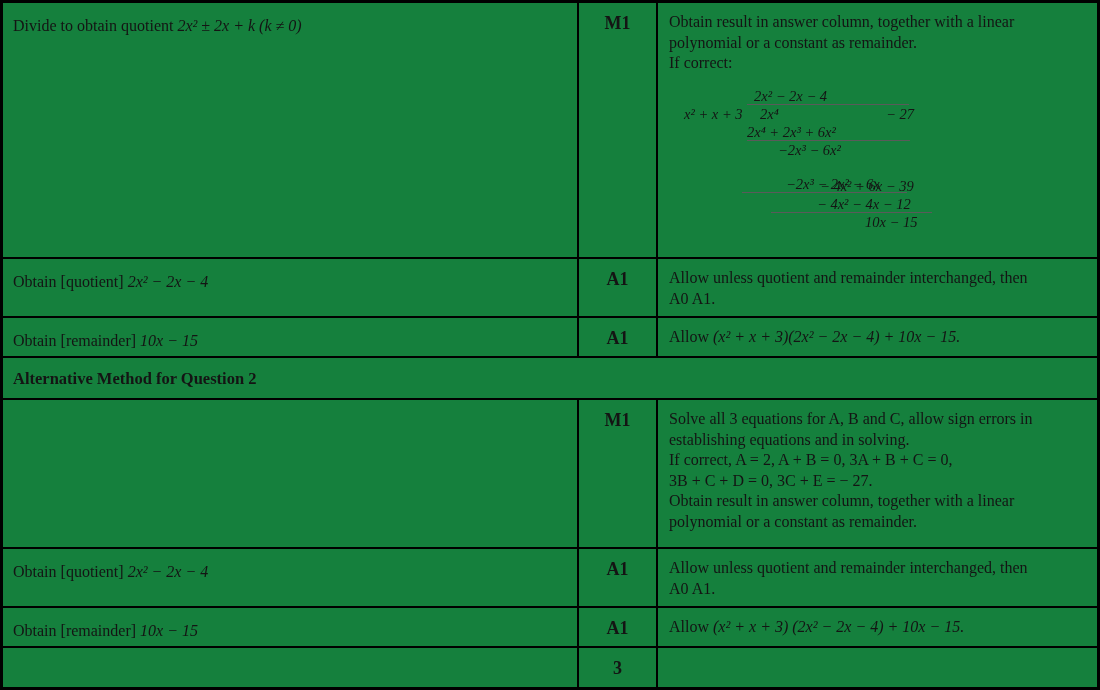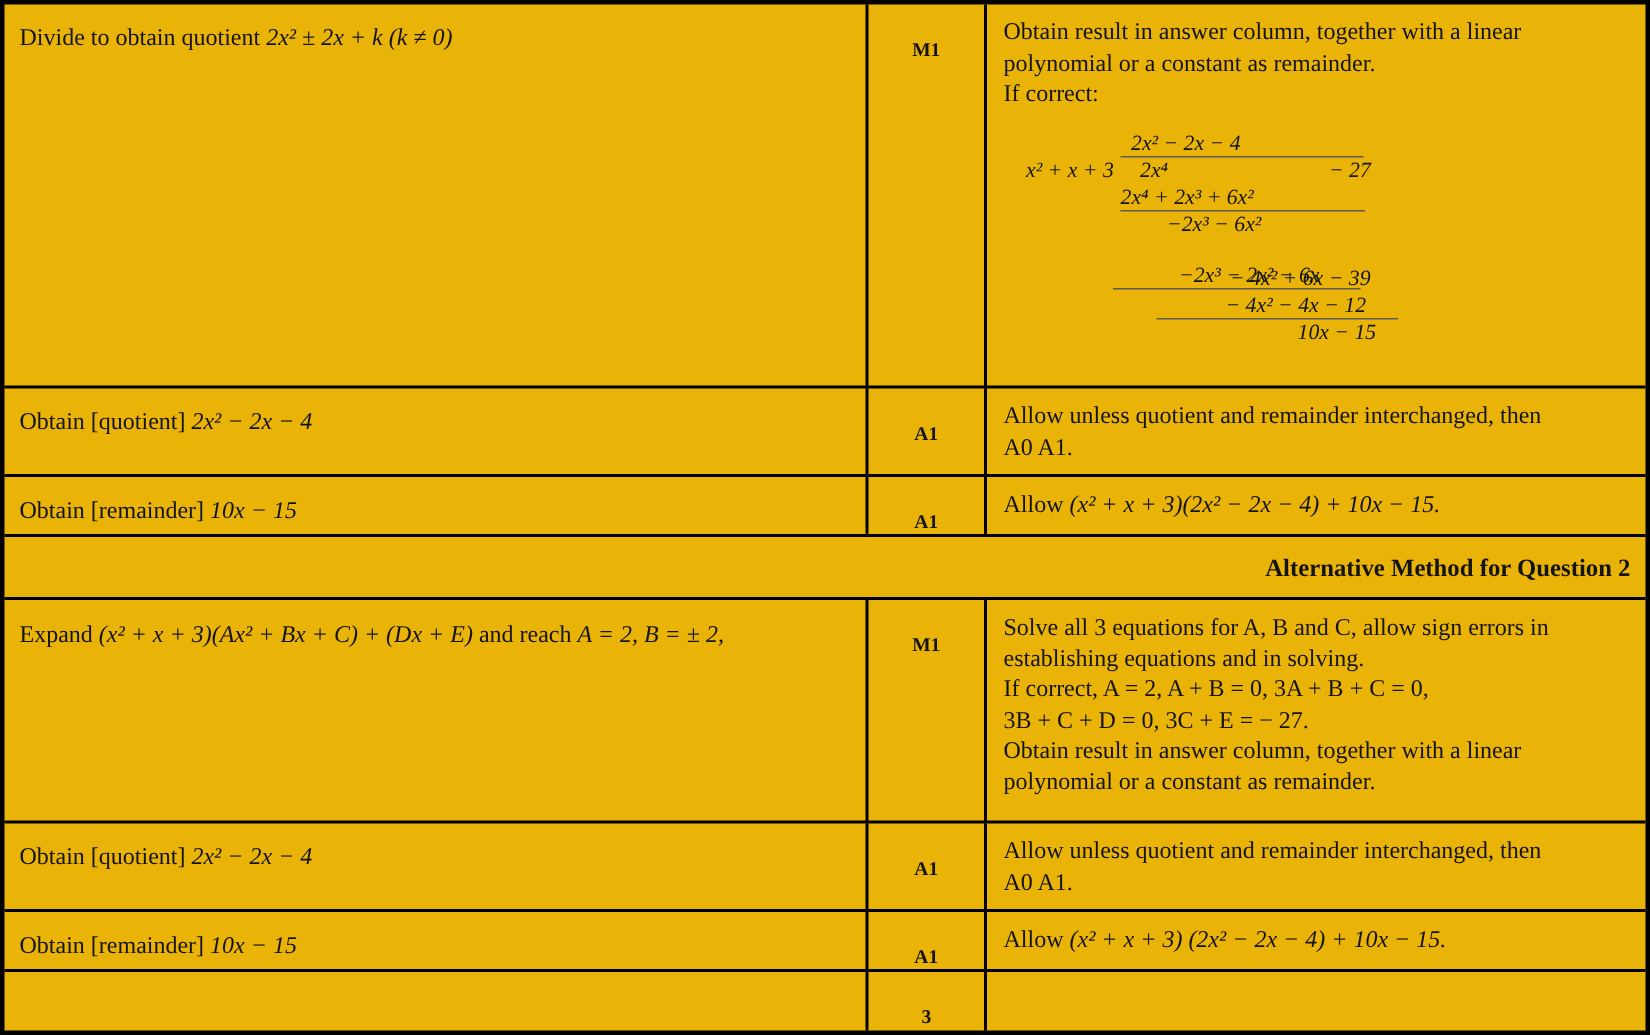--- a/index.html
+++ b/index.html
@@ -2,45 +2,45 @@
 <html><head>
 <meta charset="utf-8">
 <style>
   html, body { margin: 0; padding: 0; background: #ffffff; }
 
   .sheet {
     position: relative;
     width: 1100px;
     height: 690px;
     box-sizing: border-box;
-    background: #eab308;
+    background: #15803d;
     border: 3px solid #000;
     display: grid;
     grid-template-columns: 576px 79px 1fr;
     grid-template-rows: 256px 59px 40px 42px 149px 59px 40px 1fr;
     font-family: "Liberation Serif", "DejaVu Serif", serif;
     color: #141414;
   }
 
   .cell {
     box-sizing: border-box;
     position: relative;
     border-right: 2px solid #000;
     border-bottom: 2px solid #000;
     overflow: hidden;
   }
   .cell.no-r { border-right: none; }
   .cell.no-b { border-bottom: none; }
   .cell.span-all { grid-column: 1 / 4; }
 
   .left-cell  { padding: 12px 10px 0 10px; font-size: 16px; line-height: 21px; white-space: nowrap; }
-  .mark-cell  { padding-top: 22px; text-align: center; font-weight: bold; font-size: 13px; }
+  .mark-cell  { padding-top: 10px; text-align: center; font-weight: bold; font-size: 18px; }
   .guide-cell { padding: 9px 6px 0 11px; font-size: 16px; line-height: 20.5px; }
   .guide-line { white-space: nowrap; }
-  .header-cell { padding: 11px 10px 0 10px; font-weight: bold; font-size: 16.5px; text-align: right; }
+  .header-cell { padding: 11px 10px 0 10px; font-weight: bold; font-size: 16.5px; }
 
   .math { font-style: italic; }
 
   
   .division {
     position: absolute;
     left: 16px;
     top: 84px;
     width: 262px;
     height: 150px;
@@ -125,26 +125,20 @@
       <span>Allow</span>
       <span class="math">(x² + x + 3)(2x² − 2x − 4) + 10x − 15.</span>
     </div>
   </div>
 
   <div class="cell header-cell span-all no-r">
     <span>Alternative Method for Question 2</span>
   </div>
 
   <div class="cell left-cell" style="line-height:30px; padding-top:9px;">
-    <div>
-      <span>Expand</span>
-      <span class="math">(x² + x + 3)(Ax² + Bx + C) + (Dx + E)</span>
-      <span>and reach</span>
-      <span class="math">A = 2, B = ± 2,</span>
-    </div>
   </div>
   <div class="cell mark-cell">
     <span>M1</span>
   </div>
   <div class="cell guide-cell no-r">
     <div class="guide-line">Solve all 3 equations for A, B and C, allow sign errors in</div>
     <div class="guide-line">establishing equations and in solving.</div>
     <div class="guide-line">If correct, A = 2, A + B = 0, 3A + B + C = 0,</div>
     <div class="guide-line">3B + C + D = 0, 3C + E = − 27.</div>
     <div class="guide-line">Obtain result in answer column, together with a linear</div>

